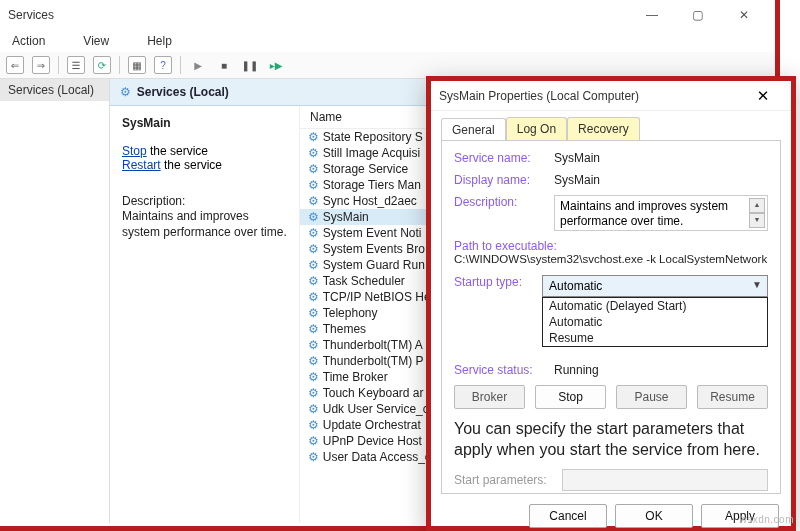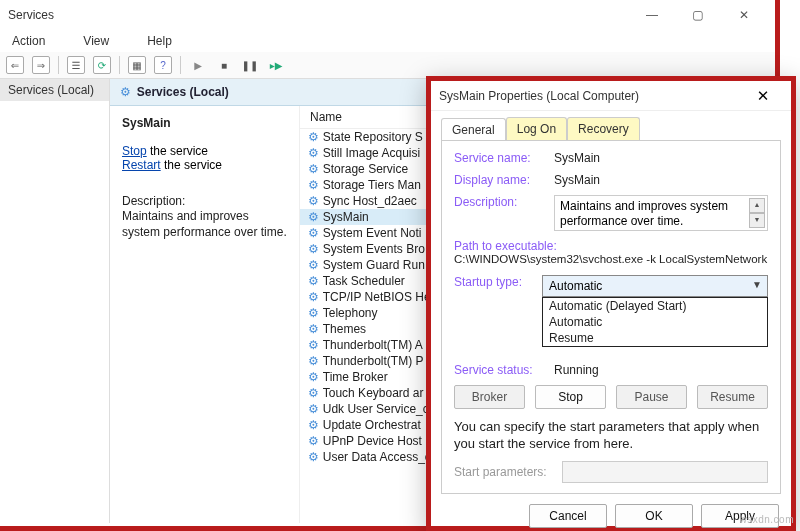--- a/index.html
+++ b/index.html
@@ -52,21 +52,21 @@
   .path-val { color:#222; font-size:11.5px; margin-bottom:10px; white-space:nowrap; overflow:hidden; }
   .select-box { position: relative; border-radius: 8px; }
   .select { border:1px solid #888; padding:3px 22px 3px 6px; background:#e8f2fb; width: 226px; }
   .select-caret { position:absolute; right:6px; top:4px; font-size:10px; color:#444; }
   .dropdown { position:absolute; top:22px; left:0; width:226px; border:1px solid #222; background:#fff; z-index:5; }
   .dd-item { padding:1px 6px; color:#222; }
   .dd-item.hi { background:#0a57b8; color:#fff; }
   .btn-row { display:flex; gap:10px; margin-top:68px; }
   .wbtn { flex:1; padding:4px 0; text-align:center; border:1px solid #bbb; background:#f1f1f1; color:#555; border-radius:2px; }
   .wbtn.enabled { color:#111; background:#fdfdfd; }
-  .note { margin-top:10px; color:#222; line-height:1.3; font-size:13px; }
+  .note { margin-top:10px; color:#222; line-height:1.3; font-size:16px; }
   .param-row { display:flex; align-items:center; gap:8px; margin-top:8px;justify-content:space-between; }
   .param-row .lbl { color:#999; width:100px; }
   .param-input { flex:1; border:1px solid #ccc; background:#f4f4f4; height:22px; }
   .dlg-btns { display:flex; justify-content:flex-end; gap:8px; padding: 0 12px 10px 12px; }
   .dlg-btn { width:78px; padding:4px 0; text-align:center; border:1px solid #aaa; background:#fdfdfd; border-radius:2px; color:#111; }
   .watermark { position:absolute; right:6px; bottom:6px; font-size:10px; color:#bbb; letter-spacing:.5px; }
 </style>
 </head>
 <body>
 

